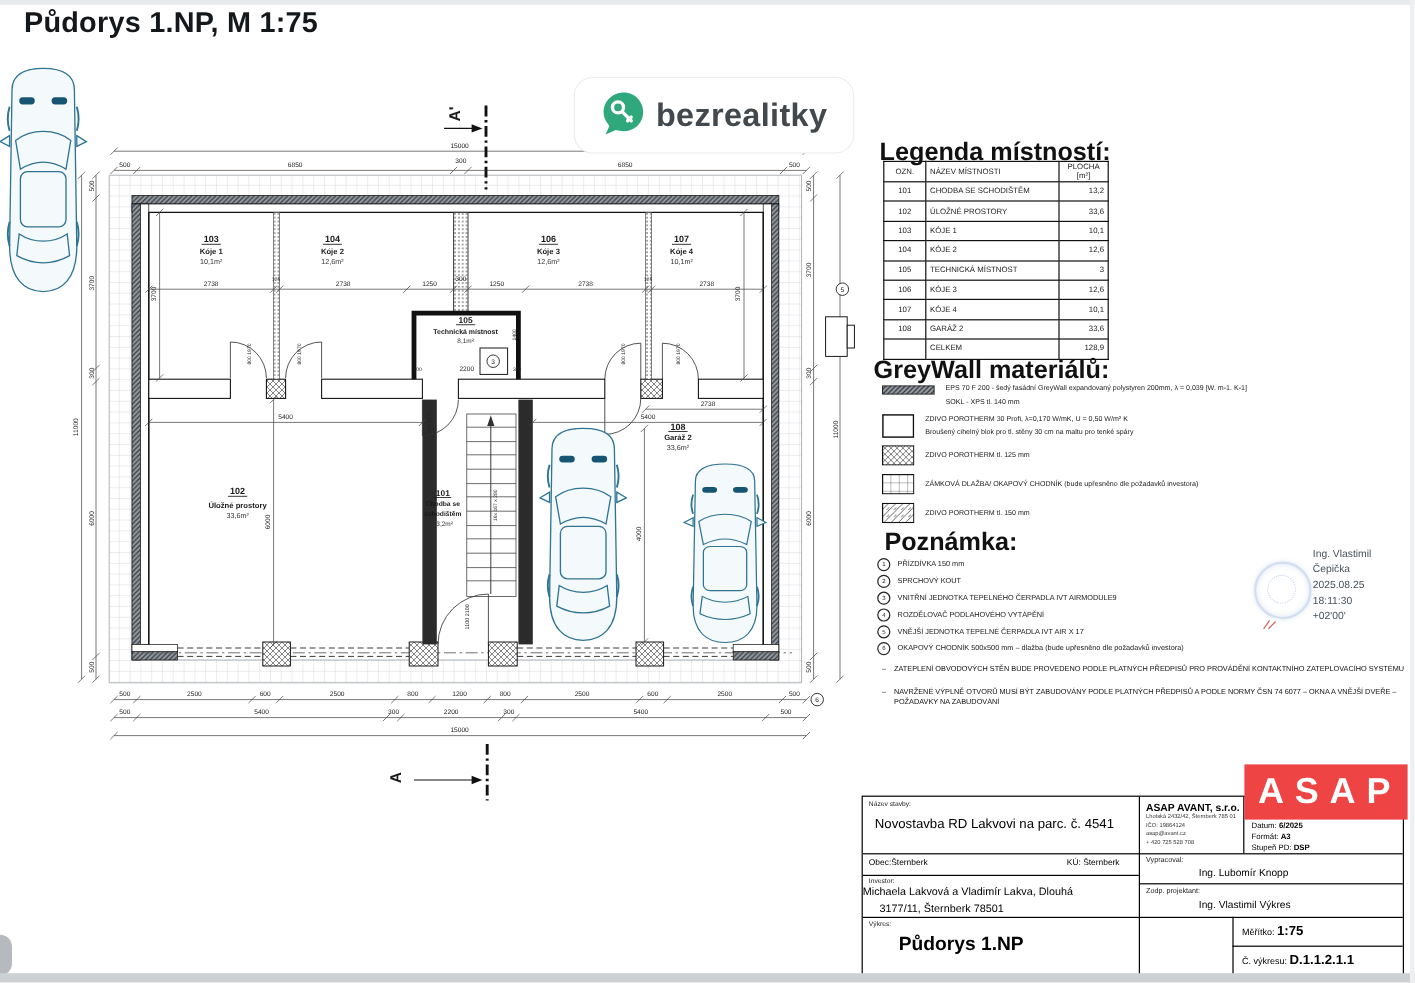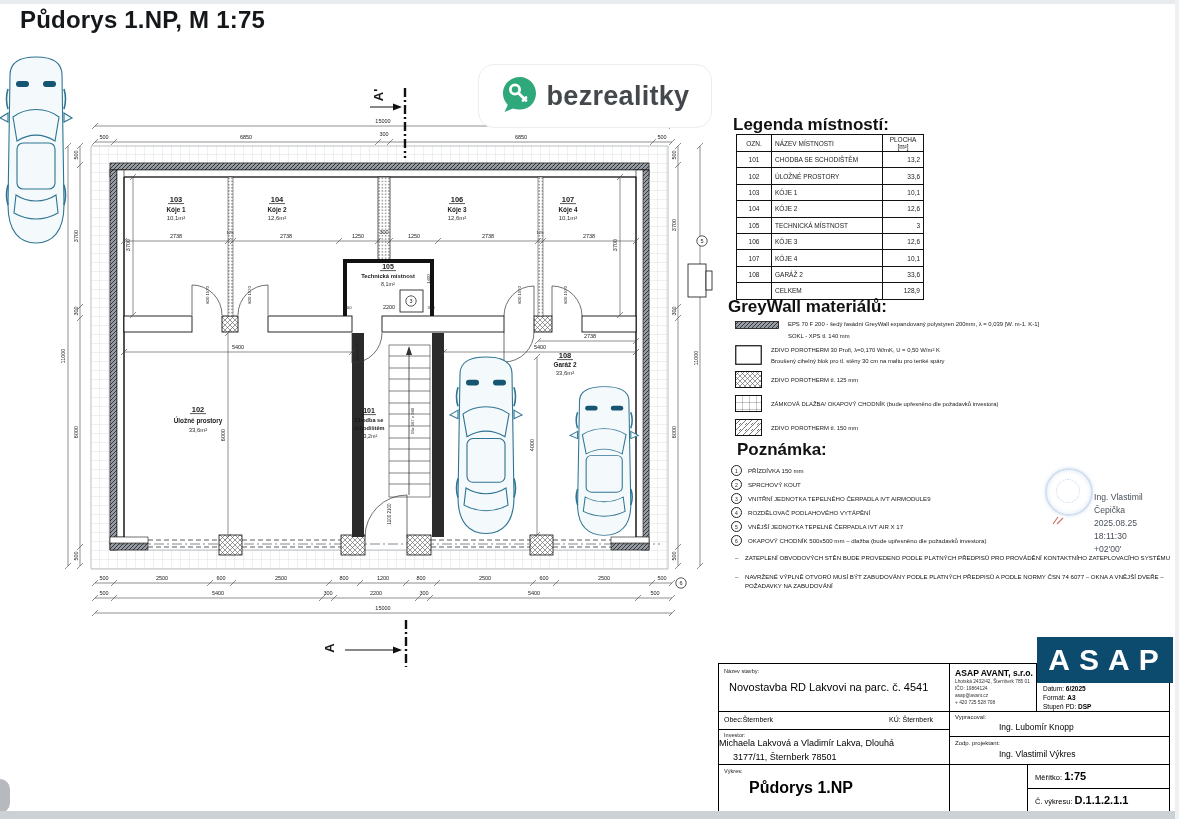--- a/index.html
+++ b/index.html
@@ -10,47 +10,47 @@
   .edge-right{position:absolute;right:0;top:0;bottom:0;width:4px;background:#eef0f2;}
   .smudge{position:absolute;left:0;bottom:6px;width:10px;height:34px;background:#7a8086;border-radius:0 10px 10px 0;opacity:.55;}
   .title{position:absolute;left:20px;top:6px;font-size:24px;font-weight:bold;color:#15181b;letter-spacing:.2px;}
   
   .logo-card{position:absolute;left:478px;top:64px;width:232px;height:62px;background:#fff;border:1px solid #ededed;
              border-radius:16px;display:flex;align-items:center;justify-content:center;gap:10px;z-index:5;}
   .logo-text{font-size:27px;font-weight:bold;color:#43484d;letter-spacing:.3px;}
   
   svg.plan{position:absolute;left:0;top:55px;}
   
-  .h-legend{position:absolute;font-size:17px;font-weight:bold;color:#111;}
+  .h-legend{position:absolute;font-size:21px;font-weight:bold;color:#111;}
   table.rooms{position:absolute;left:736px;top:134px;border-collapse:collapse;font-size:6.5px;}
   table.rooms th, table.rooms td{border:1px solid #111;padding:1px 3px;height:13.4px;}
   table.rooms th{font-weight:normal;}
   .col-ozn{width:28px;text-align:center;}
   .col-naz{width:104px;text-align:left;}
   .col-plo{width:34px;text-align:right;}
   th.col-plo{text-align:center;}
   .mat-item{position:absolute;display:flex;align-items:flex-start;gap:9px;font-size:5.9px;line-height:1.9;}
   .mat-text{white-space:nowrap;}
   .note-item{position:absolute;display:flex;align-items:center;gap:6px;font-size:6.1px;}
   .ncirc{width:9px;height:9px;border:0.8px solid #222;border-radius:50%;display:flex;align-items:center;justify-content:center;
          font-size:5px;flex:0 0 auto;}
   .note-para{position:absolute;font-size:6.1px;line-height:1.55;width:436px;color:#111;}
   .note-para::before{content:"–";position:absolute;left:-10px;}
   
-  .sig{position:absolute;left:1094px;top:455px;font-size:8.6px;line-height:1.5;color:#47505a;margin-top:36px;}
+  .sig{position:absolute;left:1094px;top:455px;font-size:8.6px;line-height:1.5;color:#47505a;}
   .stamp{position:absolute;left:1045px;top:468px;width:44px;height:44px;border:2px solid #9db9de;border-radius:50%;
          opacity:.45;box-shadow:0 0 5px #b9cde8 inset, 0 0 4px #b9cde8;}
   .stamp-in{position:absolute;left:9px;top:9px;width:22px;height:22px;border:1.2px dotted #8aa9d4;border-radius:50%;}
   .redmark{position:absolute;left:1052px;top:516px;width:14px;height:9px;opacity:.7;}
   
   .tb{position:absolute;left:718px;top:663px;width:450px;height:148px;border:1.5px solid #000;background:#fff;}
   .tb .vl,.tb .hl{position:absolute;background:#000;}
   .tb-label{position:absolute;font-size:5.6px;color:#222;}
   .tb-val{position:absolute;color:#000;}
-  .asap-box{position:absolute;left:1037px;top:637px;width:130px;height:46px;background:#0c4a6e;color:#fff;
+  .asap-box{position:absolute;left:1037px;top:637px;width:130px;height:46px;background:#ef4444;color:#fff;
             display:flex;align-items:center;justify-content:center;font-size:30px;font-weight:bold;letter-spacing:9px;
             padding-left:6px;z-index:3;}
 </style>
 </head>
 <body>
 
 <div class="page">
   <div class="edge-top"></div>
 
   <svg width="0" height="0" style="position:absolute">

